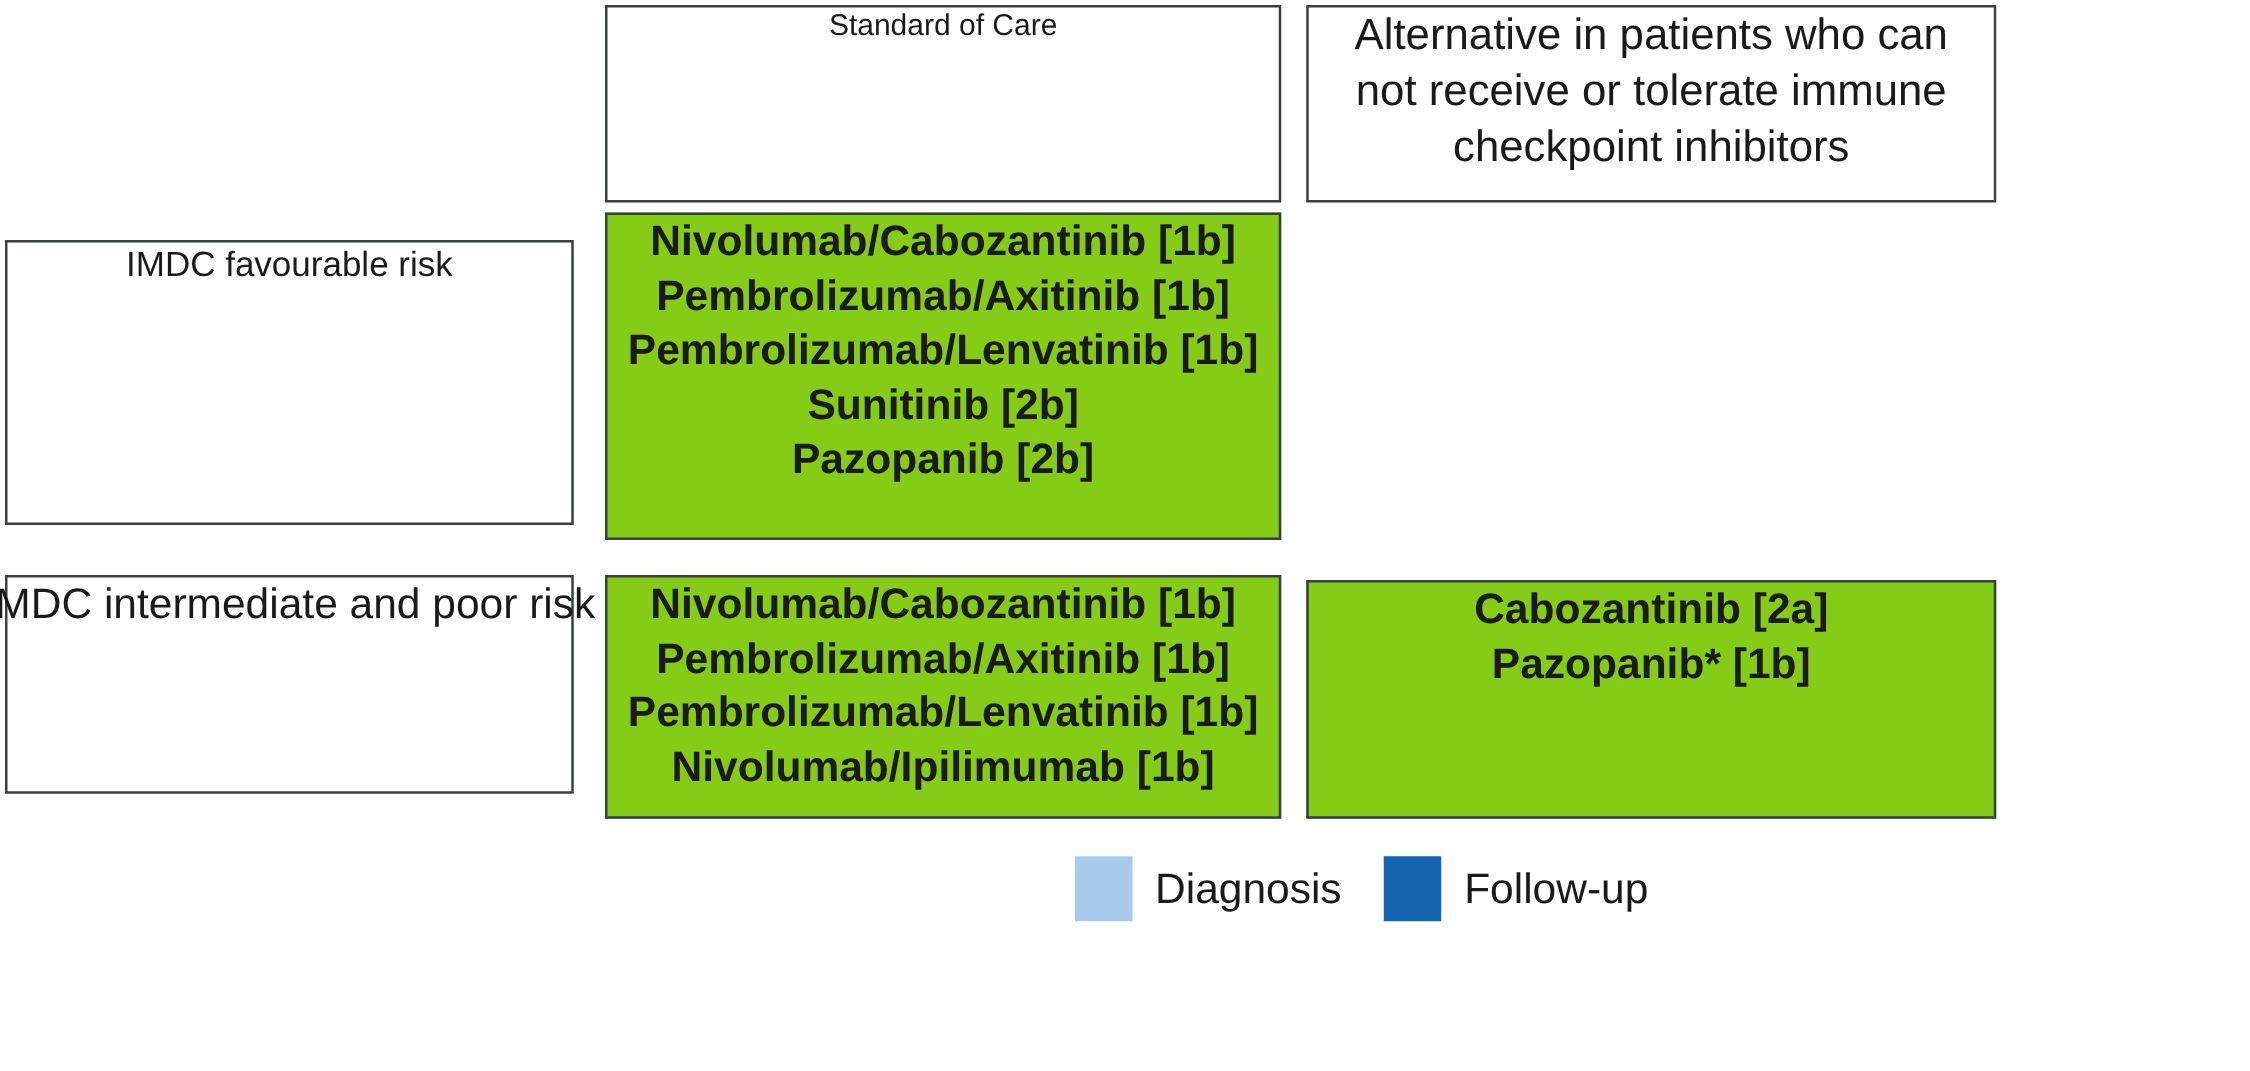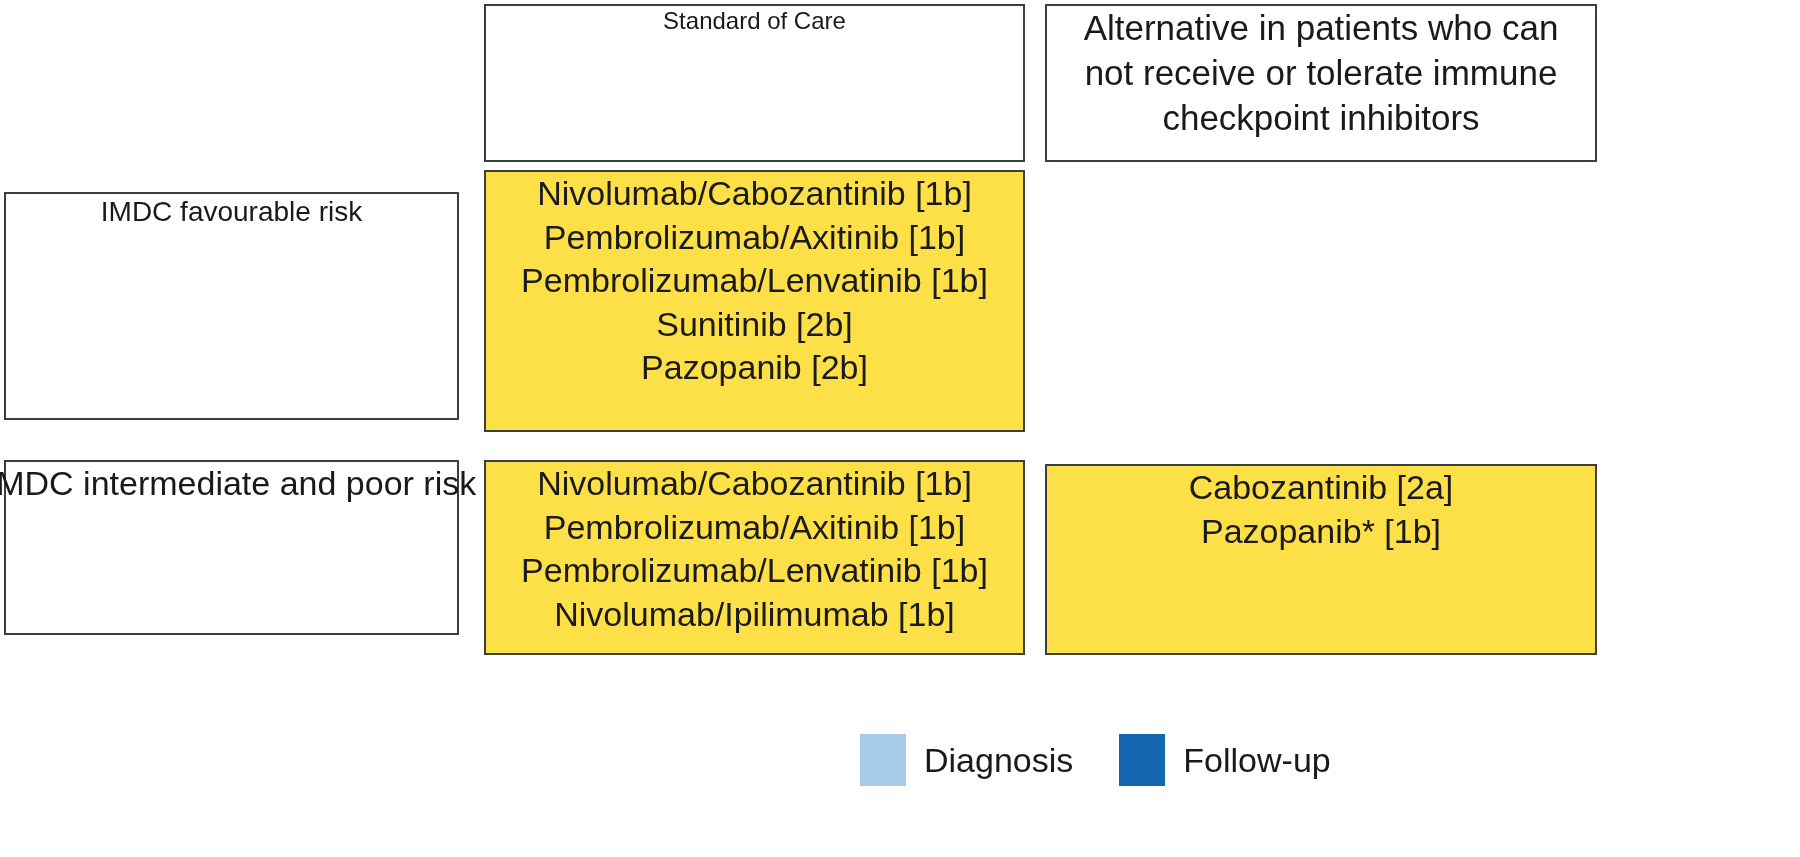--- a/index.html
+++ b/index.html
@@ -28,21 +28,21 @@
     box-sizing: border-box;
     border: 2px solid #3a3f3f;
     display: flex;
     flex-direction: column;
     align-items: center;
     justify-content: flex-start;
     text-align: center;
     line-height: 1.28;
   }
   .box.white  { background: #ffffff; }
-  .box.teal   { background: #fde047; }
+  .box.teal   { background: #84cc16; font-weight: bold; }
 
   .box .line {
     display: block;
     white-space: nowrap;
   }
 
   
   #soc-box {
     left: 484px;  top: 4px;
     width: 541px; height: 158px;
@@ -82,26 +82,26 @@
   #int-alt-box {
     left: 1045px; top: 464px;
     width: 552px; height: 191px;
     font-size: 34px;
   }
 
   
   #legend {
     position: absolute;
     left: 860px;
-    top: 716px;
+    top: 676px;
     width: 700px;
     height: 70px;
     display: flex;
-    align-items: flex-end;
-    gap: 12px;
+    align-items: center;
+    gap: 0px;
   }
   .legend-item {
     display: flex;
     align-items: center;
     margin-right: 34px;
   }
   .legend-swatch {
     width: 46px;
     height: 52px;
     flex: none;

